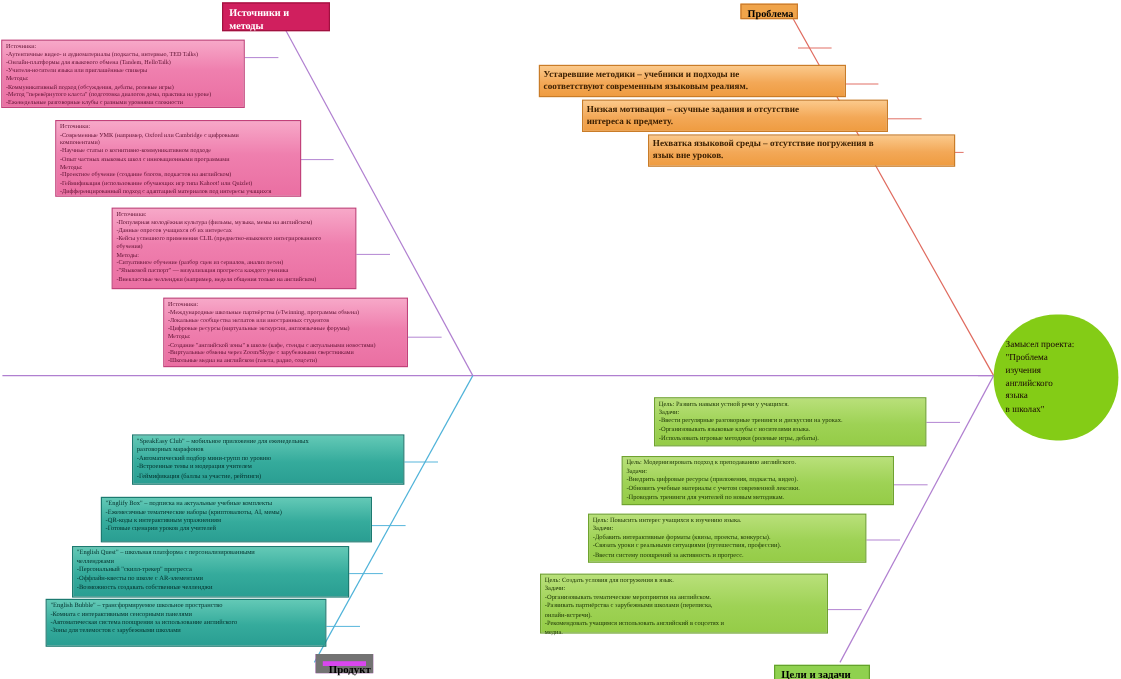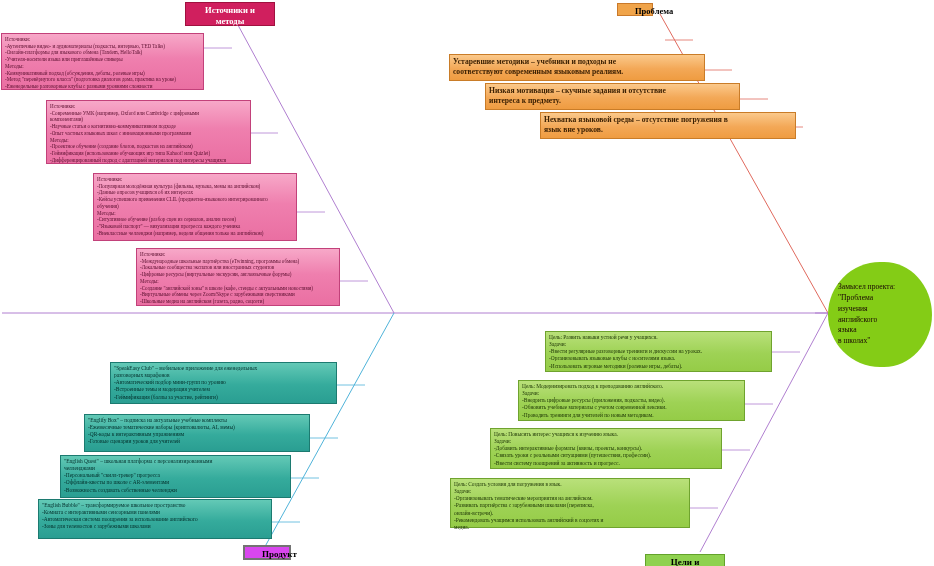--- a/index.html
+++ b/index.html
@@ -20,36 +20,37 @@
     padding:2px 3px;
     line-height:1.32;
     white-space:pre-line;
   }
 
   
   .tag{
     position:absolute;
     box-sizing:border-box;
     font-weight:bold;
-    text-align:center;
-    padding:2px 17px;
+    text-align:left;
+    padding:2px 5px;
     line-height:1.25;
     white-space:pre-line;
   }
   .tag-sources{
     background:#d01f5e;color:#ffffff;border:1px solid #a0113f;
     font-size:8.5px;
   }
   .tag-problem{
     background:#f0a44a;color:#000000;border:1px solid #c9792a;
     font-size:8.5px;
   }
   .tag-product{
-    background:#d946ef;color:#000000;border:2px solid #737373;
+    background:#d946ef;color:#000000;border:6px solid #737373;
     font-size:9px;
+    margin-left:20px;
   }
   .tag-goals{
     background:#8fd14f;color:#000000;border:1px solid #63a22b;
     font-size:9px;
   }
 
   
   .n-pink{
     background:linear-gradient(180deg,#f7a8c8 0%, #ef7fae 45%, #ea6fa2 100%);
     border:1px solid #c2417a;
@@ -128,21 +129,21 @@
     <line x1="745" y1="404" x2="773" y2="404" stroke="#b07fd0" stroke-width="0.8"></line>
     <line x1="722" y1="450" x2="750" y2="450" stroke="#b07fd0" stroke-width="0.8"></line>
     <line x1="690" y1="508" x2="718" y2="508" stroke="#b07fd0" stroke-width="0.8"></line>
 
     <line x1="815" y1="313" x2="833" y2="313" stroke="#b07fd0" stroke-width="1"></line>
   </svg>
 
   <div class="tag tag-sources" style="left:185px;top:2px;width:90px;height:24px;">Источники и
 методы</div>
 
-  <div class="tag tag-problem" style="left:617px;top:3px;width:28px;height:13px;">Проблема</div>
+  <div class="tag tag-problem" style="left:617px;top:3px;width:48px;height:13px;">Проблема</div>
 
   <div class="tag tag-product" style="left:243px;top:545px;width:48px;height:15px;">Продукт</div>
 
   <div class="tag tag-goals" style="left:645px;top:554px;width:80px;height:15px;">Цели и задачи</div>
 
   <div class="node n-pink" style="left:1px;top:33px;width:203px;height:57px;">Источники:
 -Аутентичные видео- и аудиоматериалы (подкасты, интервью, TED Talks)
 -Онлайн-платформы для языкового обмена (Tandem, HelloTalk)
 -Учителя-носители языка или приглашённые спикеры
 Методы:

